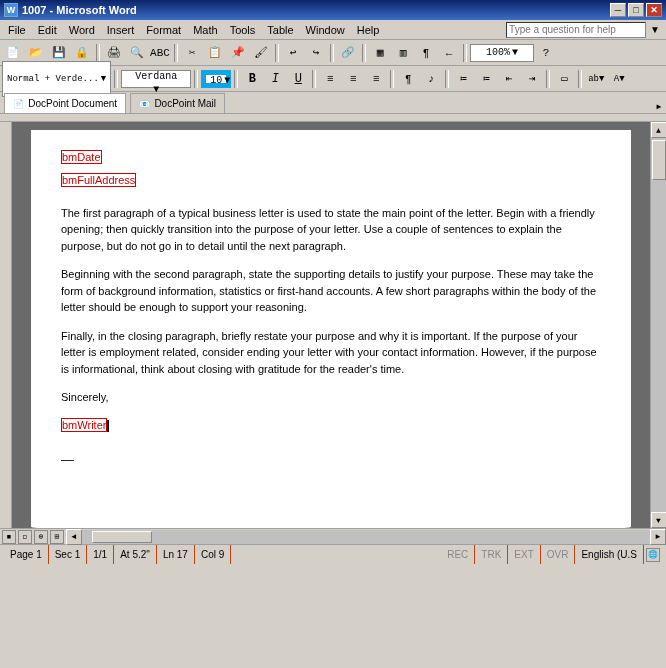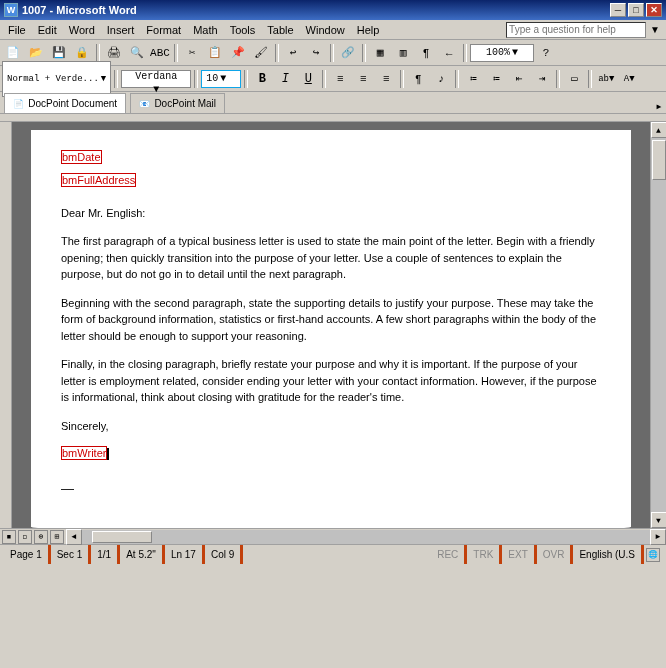--- a/index.html
+++ b/index.html
@@ -167,21 +167,21 @@
       display: flex;
       align-items: center;
       padding: 0 4px;
       font-size: 10px;
       font-family: 'Tahoma', sans-serif;
       border-top: 1px solid #a0a0a0;
       gap: 0;
     }
     .status-cell {
       padding: 0 6px;
-      border-right: 3px solid #c2410c;
+      border-right: 1px solid #c2410c;
       height: 100%;
       display: flex;
       align-items: center;
       font-size: 10px;
     }
 
     
     .scrollbar-h-container {
       background: #d4d0c8;
       height: 16px;
@@ -300,21 +300,21 @@
   <div style="display:flex;align-items:center;height:36px;background:white;border:1px solid #888;padding:0 4px;font-size:9px;gap:2px;min-width:100px;">
     <span style="font-size:9px;">Normal + Verde...</span>
     <span>▼</span>
   </div>
   <div class="tool-sep"></div>
   <div style="display:flex;align-items:center;height:18px;background:white;border:1px solid #888;padding:0 4px;font-size:10px;gap:2px;min-width:70px;flex-direction:column;">
     <span>Verdana</span>
     <span>▼</span>
   </div>
   <div class="tool-sep"></div>
-  <div style="display:flex;align-items:center;height:18px;background:white;border:1px solid #0ea5e9;padding:0 4px;font-size:10px;gap:2px;width:40px;">
+  <div style="display:flex;align-items:flex-start;height:18px;background:white;border:5px solid #0ea5e9;padding:0 4px;font-size:10px;gap:2px;width:30px;">
     <span>10</span>
     <span>▼</span>
   </div>
   <div class="tool-sep"></div>
   <div class="tool-btn bold-btn">B</div>
   <div class="tool-btn italic-btn">I</div>
   <div class="tool-btn underline-btn">U</div>
   <div class="tool-sep"></div>
   <div class="tool-btn">≡</div>
   <div class="tool-btn">≡</div>
@@ -360,23 +360,20 @@
         <div class="doc-page">
 
           <div style="margin-bottom:8px;">
             <span class="bookmark">bmDate</span>
           </div>
 
           <div style="margin-bottom:16px;">
             <span class="bookmark">bmFullAddress</span>
           </div>
 
-          <div class="doc-paragraph">
-            <span>Dear Mr. English:</span>
-          </div>
 
           <div class="doc-paragraph">
             <span>The first paragraph of a typical business letter is used to state the main point of the letter. Begin with a friendly opening; then quickly transition into the purpose of your letter. Use a couple of sentences to explain the purpose, but do not go in to detail until the next paragraph.</span>
           </div>
 
           <div class="doc-paragraph">
             <span>Beginning with the second paragraph, state the supporting details to justify your purpose. These may take the form of background information, statistics or first-hand accounts. A few short paragraphs within the body of the letter should be enough to support your reasoning.</span>
           </div>
 
           <div class="doc-paragraph">

